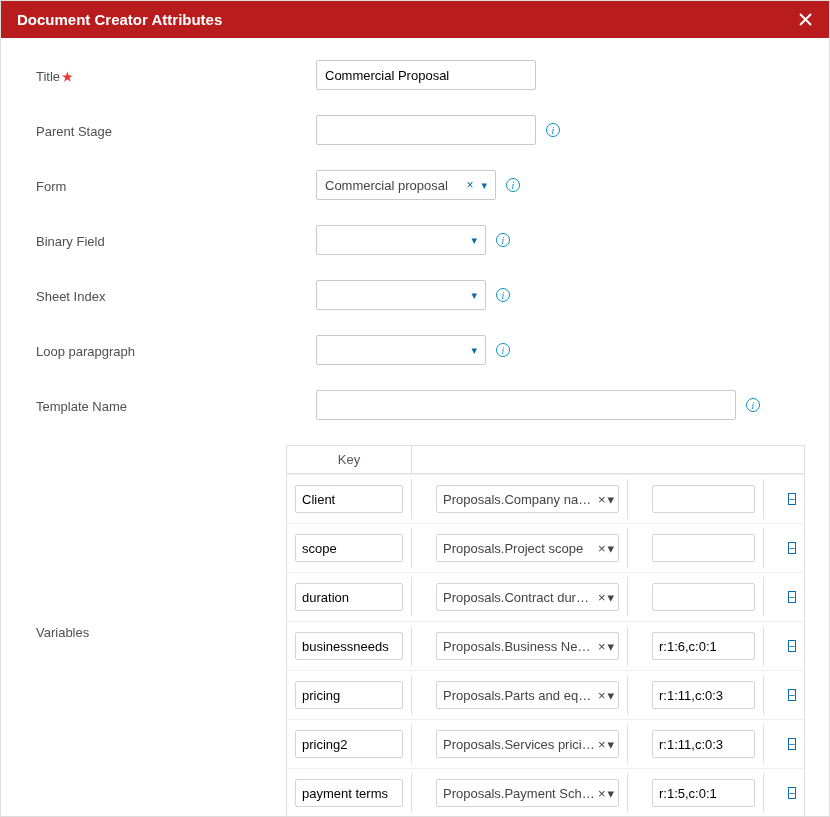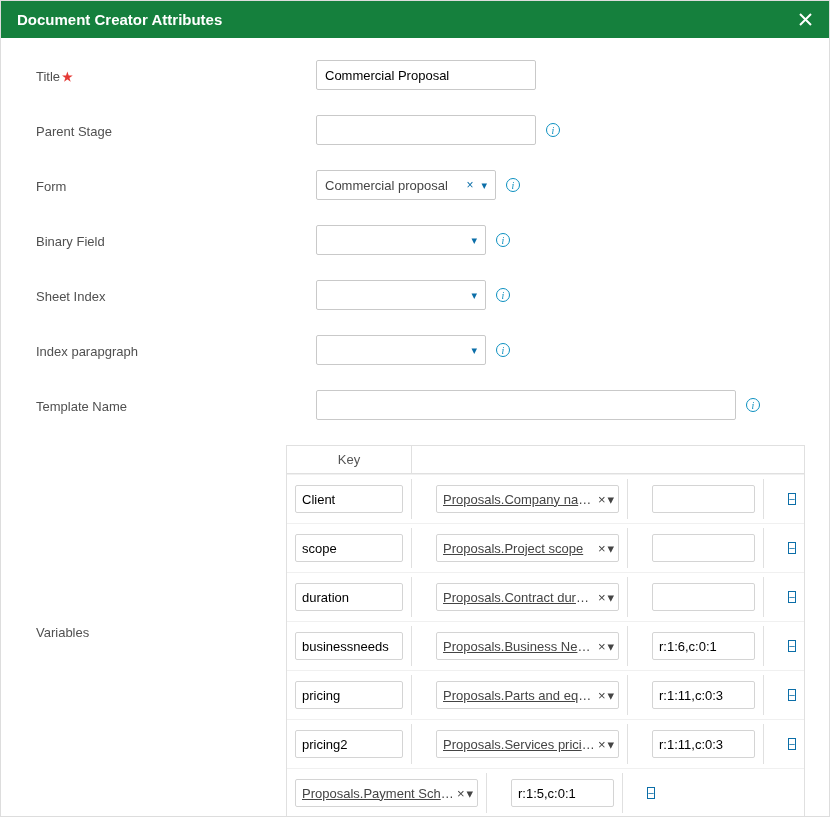--- a/index.html
+++ b/index.html
@@ -12,21 +12,21 @@
   }
   .dialog {
     width: 830px;
     height: 817px;
     border: 1px solid #ddd;
     display: flex;
     flex-direction: column;
     position: relative;
   }
   .header {
-    background: #15803d;
+    background: #b91c1c;
     color: #fff;
     padding: 10px 16px;
     display: flex;
     align-items: center;
     justify-content: space-between;
     font-weight: 600;
     font-size: 15px;
   }
   .header .close {
     cursor: pointer;
@@ -179,21 +179,20 @@
     align-items: center;
     gap: 2px;
   }
   .var-combo .txt {
     flex: 1;
     white-space: nowrap;
     overflow: hidden;
     text-overflow: ellipsis;
     font-size: 13px;
     color: #444;
-    text-decoration: underline;
   }
   .minus-icon, .plus-icon {
     width: 12px; height: 12px;
     border: 1.3px solid #0b6ea8;
     display: inline-flex;
     align-items: center;
     justify-content: center;
     color: #0b6ea8;
     font-size: 11px;
     line-height: 1;
@@ -267,21 +266,21 @@
       <div class="field-wrap">
         <div class="combo w170">
           <span class="combo-text"></span>
           <span class="chev">▾</span>
         </div>
         <span class="info-icon"></span>
       </div>
     </div>
 
     <div class="form-row">
-      <div class="form-label">Index parapgraph</div>
+      <div class="form-label">Loop parapgraph</div>
       <div class="field-wrap">
         <div class="combo w170">
           <span class="combo-text"></span>
           <span class="chev">▾</span>
         </div>
         <span class="info-icon"></span>
       </div>
     </div>
 
     <div class="form-row">
@@ -403,20 +402,23 @@
                   </div>
                 </div>
                 <div class="vcol vcol-value">
                   <input class="var-input" type="text" value="r:1:11,c:0:3" style="">
                 </div>
                 <div class="vcol vcol-act">
                   <span class="minus-icon"></span>
                 </div>
               </div>
               <div class="var-table-row">
+                <div class="vcol vcol-key">
+                  <input class="var-input" type="text" value="payment terms" style="">
+                </div>
                 <div class="vcol vcol-field">
                   <div class="var-combo">
                     <span class="txt">Proposals.Payment Sche...</span>
                     <span class="clear-x">×</span>
                     <span class="chev">▾</span>
                   </div>
                 </div>
                 <div class="vcol vcol-value">
                   <input class="var-input" type="text" value="r:1:5,c:0:1" style="">
                 </div>

